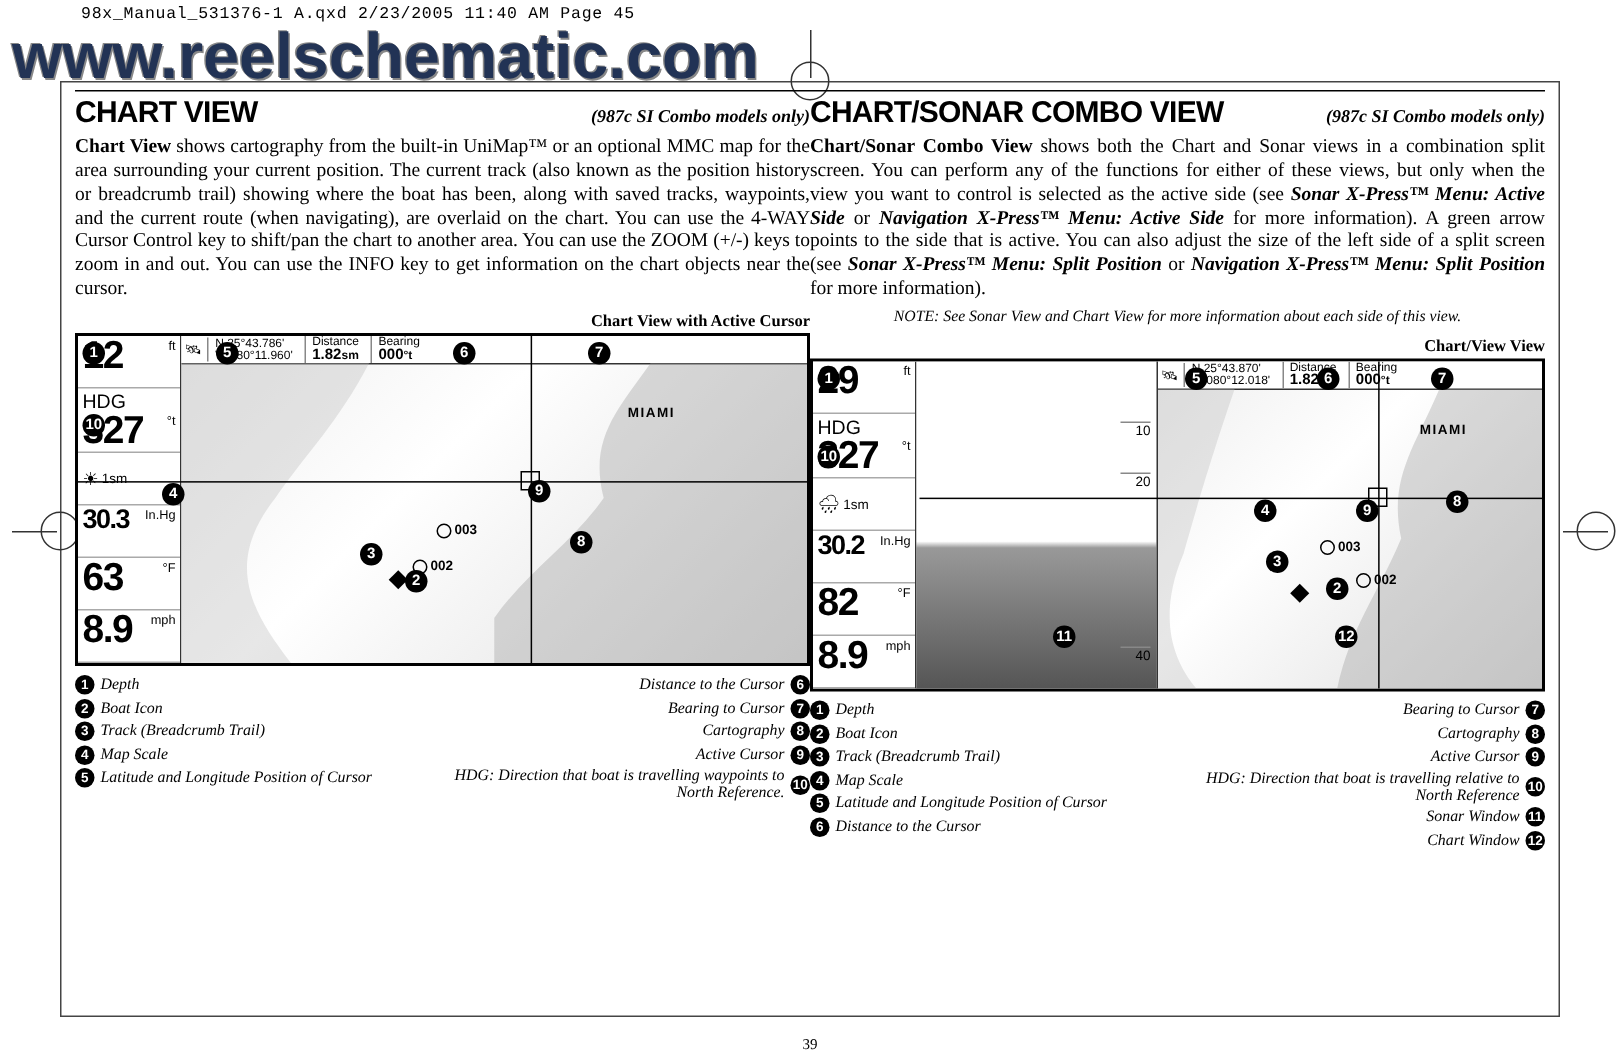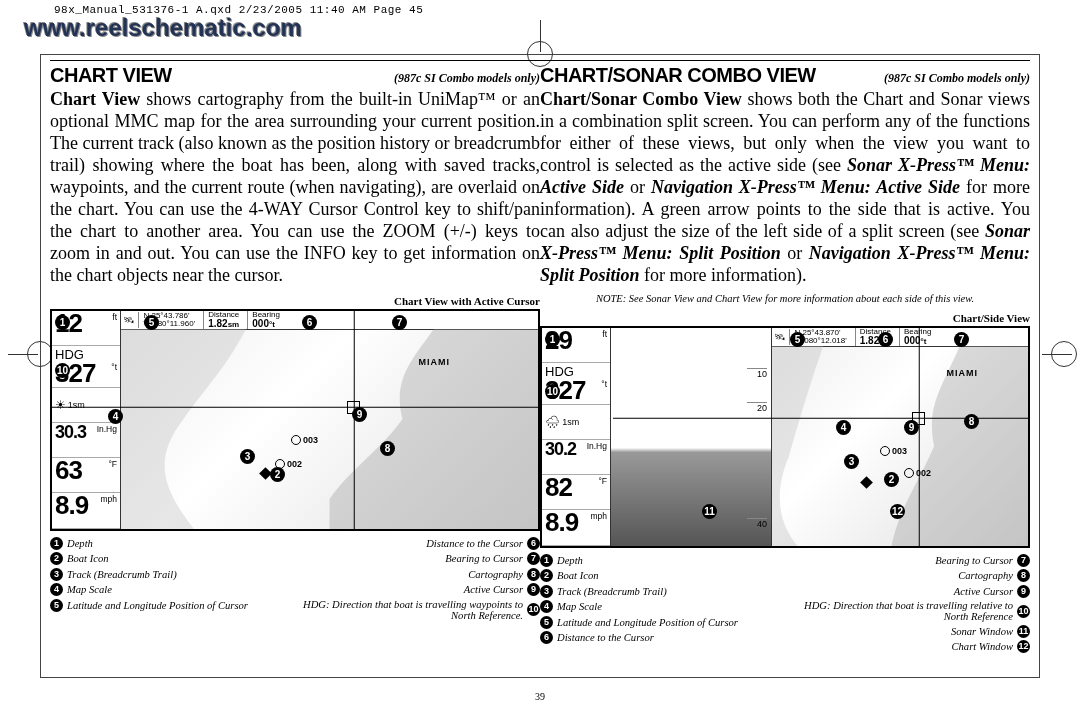--- a/index.html
+++ b/index.html
@@ -1,34 +1,34 @@
 <!DOCTYPE html>
 <html><head>
 <meta charset="utf-8">
 <style>
   html,body{margin:0;padding:0;width:1080px;height:708px;background:#fff;font-family:Georgia,serif;color:#000;overflow:hidden}
   .header-print{position:absolute;top:4px;left:54px;font-family:'Courier New',monospace;font-size:11px;letter-spacing:0.5px}
-  .watermark{position:absolute;top:14px;left:24px;font-family:Arial,Helvetica,sans-serif;font-weight:800;font-size:24px;color:#223355;text-shadow:1px 1px 0 #888, -1px -1px 0 #888}
+  .watermark{position:absolute;top:14px;left:8px;font-family:Arial,Helvetica,sans-serif;font-weight:800;font-size:43px;color:#223355;text-shadow:1px 1px 0 #888, -1px -1px 0 #888}
   .crop-frame{position:absolute;top:54px;left:40px;right:40px;bottom:30px;border:0.5px solid #444}
   
   .crop-top{position:absolute;top:40px;left:50%;width:30px;height:30px;transform:translateX(-50%)}
   .crop-top:before{content:"";position:absolute;left:50%;top:-20px;width:1px;height:32px;background:#333}
   .crop-top:after{content:"";position:absolute;left:50%;top:14px;width:24px;height:24px;border:1px solid #333;border-radius:50%;transform:translate(-50%,-50%)}
   .crop-left{position:absolute;top:50%;left:26px;width:30px;height:30px;transform:translateY(-50%)}
   .crop-left:before{content:"";position:absolute;top:50%;left:-18px;height:1px;width:30px;background:#333}
   .crop-left:after{content:"";position:absolute;top:50%;left:14px;width:24px;height:24px;border:1px solid #333;border-radius:50%;transform:translate(-50%,-50%)}
   .crop-right{position:absolute;top:50%;right:26px;width:30px;height:30px;transform:translateY(-50%)}
   .crop-right:before{content:"";position:absolute;top:50%;right:-18px;height:1px;width:30px;background:#333}
   .crop-right:after{content:"";position:absolute;top:50%;right:-10px;width:24px;height:24px;border:1px solid #333;border-radius:50%;transform:translate(50%,-50%)}
   .page{position:absolute;top:60px;left:50px;right:50px;bottom:40px;display:flex;}
   .col{flex:1;display:flex;flex-direction:column}
   .title-row{display:flex;align-items:baseline;justify-content:space-between;border-top:1px solid #000;padding-top:3px}
   .sec-title{font-family:'Arial Narrow',Arial,sans-serif;font-weight:900;font-size:20px;letter-spacing:-0.5px}
   .sec-sub{font-style:italic;font-weight:700;font-size:12px}
-  .body-text{font-size:18px;line-height:1.22;text-align:justify;margin-top:2px}
+  .body-text{font-size:13px;line-height:1.22;text-align:justify;margin-top:2px}
   .body-text b{font-weight:700}
   .body-text i{font-style:italic}
   .note-line{font-style:italic;font-size:10.5px;text-align:center;margin-top:6px}
   .fig-title{font-weight:700;font-size:11px;text-align:right;margin-top:8px}
   .figure{border:2px solid #000;height:218px;display:flex;margin-top:2px;position:relative;background:#f6f6f6;overflow:hidden}
   
   .readouts{width:68px;border-right:1px solid #333;background:#fff;display:flex;flex-direction:column;font-family:Arial,sans-serif}
   .cell{border-bottom:1px solid #aaa;padding:1px 3px;position:relative;flex:1}
   .cell .u{font-size:8.5px;float:right}
   .cell .lbl{font-size:13px;display:block}
@@ -181,21 +181,21 @@
     </div>
   </div>
 
   <div class="col">
     <div class="title-row">
       <span class="sec-title">CHART/SONAR COMBO VIEW</span>
       <span class="sec-sub">(987c SI Combo models only)</span>
     </div>
     <div class="body-text" id="body-right"><b>Chart/Sonar Combo View</b> shows both the Chart and Sonar views in a combination split screen. You can perform any of the functions for either of these views, but only when the view you want to control is selected as the active side (see <b><i>Sonar X-Press™ Menu: Active Side</i></b> or <b><i>Navigation X-Press™ Menu: Active Side</i></b> for more information). A green arrow points to the side that is active. You can also adjust the size of the left side of a split screen (see <b><i>Sonar X-Press™ Menu: Split Position</i></b> or <b><i>Navigation X-Press™ Menu: Split Position</i></b> for more information).</div>
     <div class="note-line">NOTE: See Sonar View and Chart View for more information about each side of this view.</div>
-    <div class="fig-title">Chart/Side View</div>
+    <div class="fig-title">Chart/View View</div>
 
     <div class="figure">
       <div class="callo" style="top:4px;left:3px">1</div>
       <div class="callo" style="top:56px;left:3px">10</div>
       <div class="callo" style="top:4px;left:248px">5</div>
       <div class="callo" style="top:4px;left:336px">6</div>
       <div class="callo" style="top:4px;left:412px">7</div>
       <div class="callo" style="top:92px;left:294px">4</div>
       <div class="callo" style="top:92px;left:362px">9</div>
       <div class="callo" style="top:86px;left:422px">8</div>

